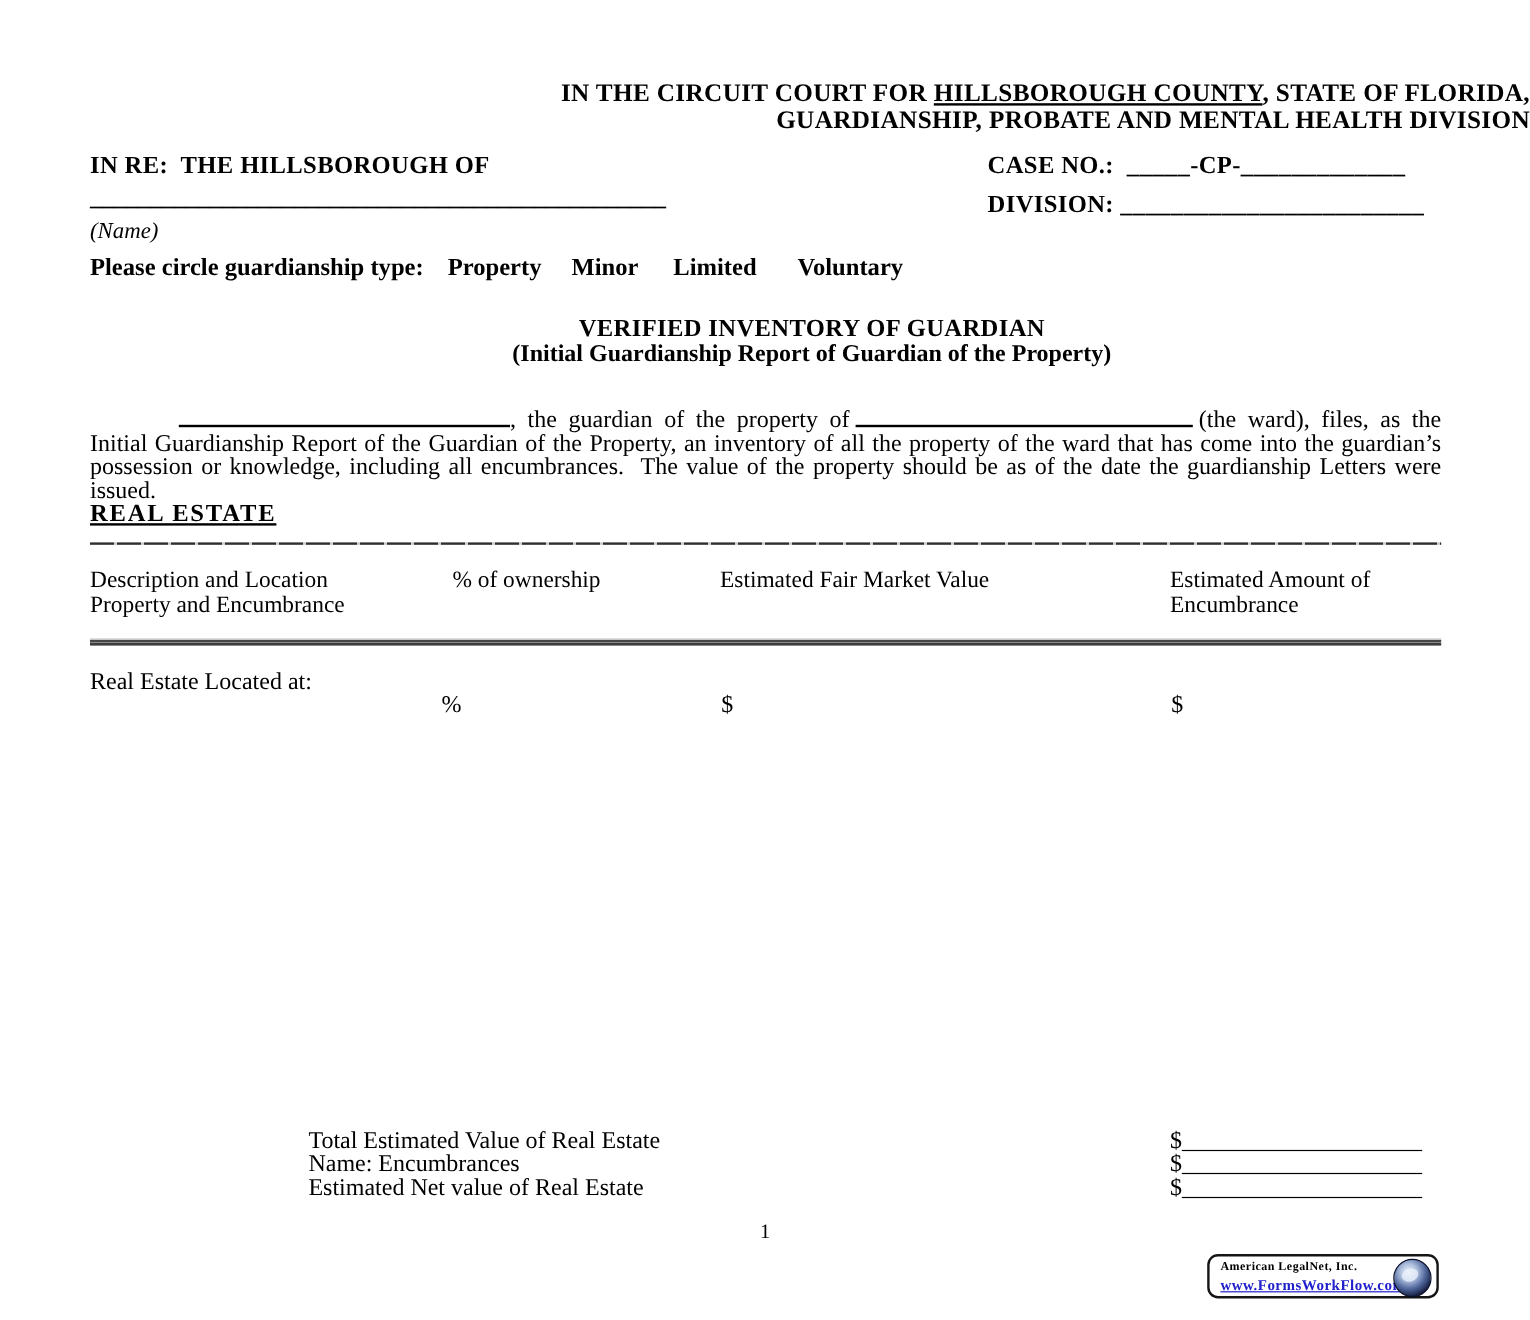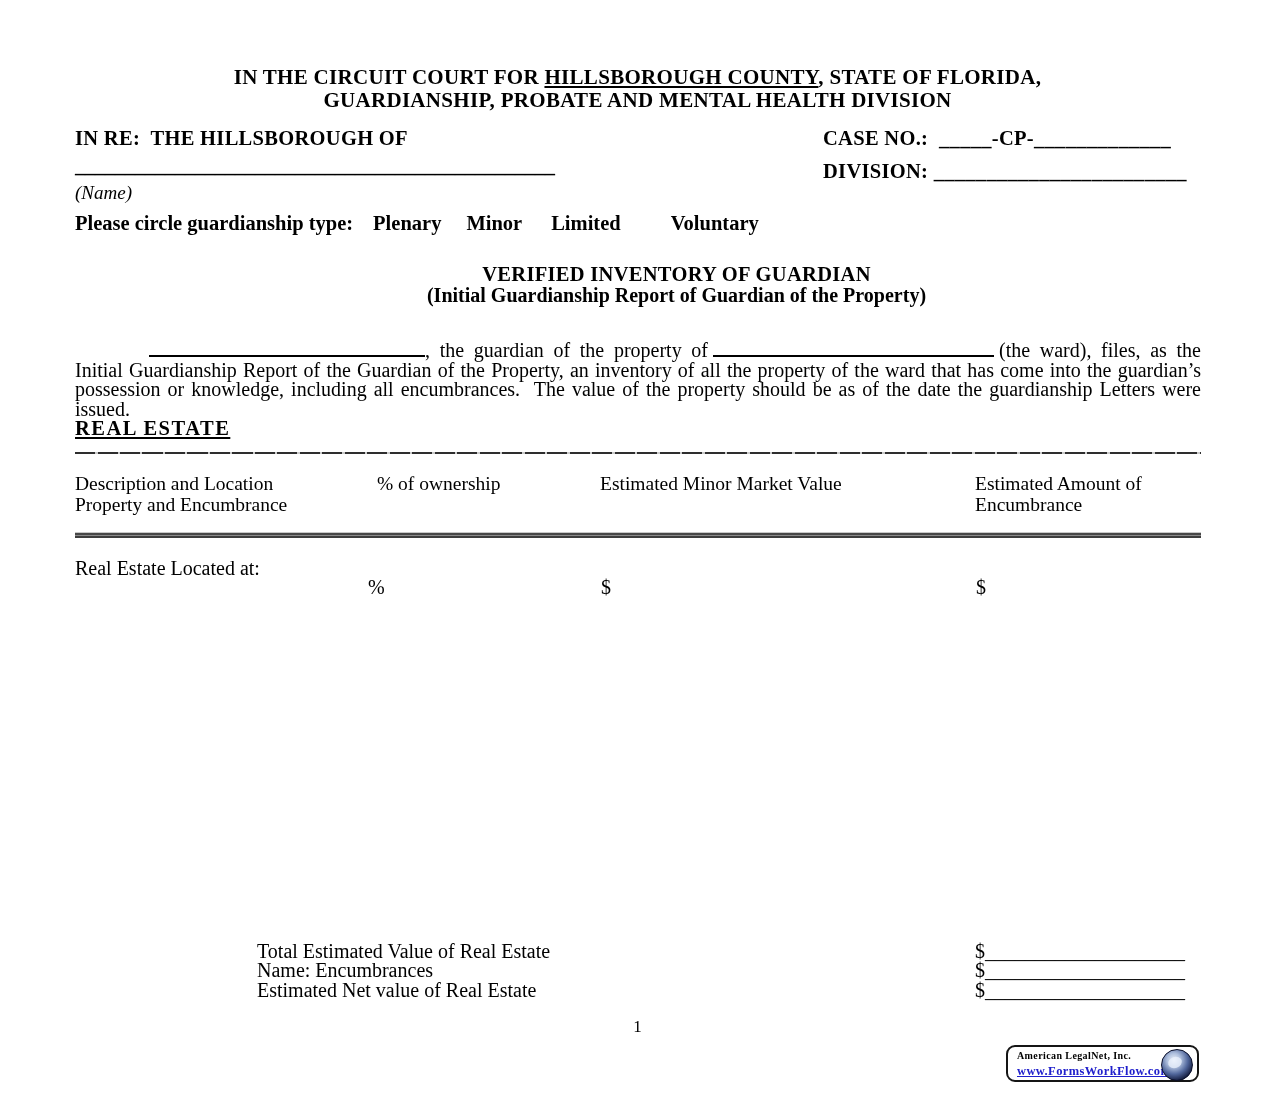--- a/index.html
+++ b/index.html
@@ -9,37 +9,37 @@
     height: 1100px;
     background: #ffffff;
     font-family: "Liberation Serif", serif;
     color: #000;
     overflow: hidden;
   }
   .pre { white-space: pre; }
 
   .court-header {
     position: absolute; top: 66px; left: 0; width: 100%;
-    text-align: center; font-weight: bold; font-size: 21px; line-height: 23px;
+    text-align: right; font-weight: bold; font-size: 21px; line-height: 23px;
     letter-spacing: 0.3px;
   }
   .uline { text-decoration: underline; }
 
   .in-re   { position: absolute; left: 75px;  top: 127px; font-size: 20.5px; font-weight: bold; white-space: pre; letter-spacing: 0.3px; }
   .case-no { position: absolute; left: 823px; top: 127px; font-size: 20.5px; font-weight: bold; white-space: pre; letter-spacing: 0.3px; }
   .name-blank { position: absolute; left: 75px; top: 154px; font-size: 20px; font-weight: bold; }
   .division   { position: absolute; left: 823px; top: 160px; font-size: 20.5px; font-weight: bold; white-space: pre; letter-spacing: 0.3px; }
   .name-caption { position: absolute; left: 75px; top: 182px; font-size: 19px; font-style: italic; }
 
   .circle-type { position: absolute; left: 75px; top: 212px; font-size: 20.5px; font-weight: bold; }
   .opt { display: inline-block; }
   .opt-1 { margin-left: 20px; }
   .opt-2 { margin-left: 25px; }
   .opt-3 { margin-left: 29px; }
-  .opt-4 { margin-left: 50px; }
+  .opt-4 { margin-left: 34px; }
 
   .doc-title { position: absolute; top: 263px; left: 0; width: 100%; text-align: center; font-weight: bold; margin-left: 39px; }
   .doc-title .t1 { font-size: 20.5px; line-height: 22px; letter-spacing: 0.3px; }
   .doc-title .t2 { font-size: 20px; line-height: 21px; }
 
   .intro {
     position: absolute; top: 321px; left: 75px; width: 1126px;
     font-size: 20px; line-height: 19.6px; text-align: justify;
   }
   .blank { display: inline-block; border-bottom: 2px solid #000; height: 13px; }
@@ -115,42 +115,42 @@
     <div>GUARDIANSHIP, PROBATE AND MENTAL HEALTH DIVISION</div>
   </div>
 
   <div class="in-re">IN RE:  THE HILLSBOROUGH OF</div>
   <div class="case-no">CASE NO.:  _____-CP-_____________</div>
   <div class="name-blank">________________________________________________</div>
   <div class="division">DIVISION: ________________________</div>
   <div class="name-caption">(Name)</div>
 
   <div class="circle-type">
-    <span>Please circle guardianship type:</span><span class="opt opt-1">Plenary</span><span class="opt opt-2">Minor</span><span class="opt opt-3">Limited</span><span class="opt opt-4">Voluntary</span>
+    <span>Please circle guardianship type:</span><span class="opt opt-1">Property</span><span class="opt opt-2">Minor</span><span class="opt opt-3">Limited</span><span class="opt opt-4">Voluntary</span>
   </div>
 
   <div class="doc-title">
     <div class="t1">VERIFIED INVENTORY OF GUARDIAN</div>
     <div class="t2">(Initial Guardianship Report of Guardian of the Property)</div>
   </div>
 
   <p class="intro"><span class="blank blank-1"></span><span>, the guardian of the property of</span><span class="blank blank-2"></span><span>(the ward), files, as the Initial Guardianship Report of the Guardian of the Property, an inventory of all the property of the ward that has come into the guardian’s possession or knowledge, including all encumbrances.&nbsp; The value of the property should be as of the date the guardianship Letters were issued.</span></p>
 
   <div class="re-heading">REAL ESTATE</div>
   <div class="rule-dashed"></div>
 
   <div class="col col-1">
     <span>Description and Location</span>
     <span>Property and Encumbrance</span>
   </div>
   <div class="col col-2">
     <span>% of ownership</span>
   </div>
   <div class="col col-3">
-    <span>Estimated Minor Market Value</span>
+    <span>Estimated Fair Market Value</span>
   </div>
   <div class="col col-4">
     <span>Estimated Amount of</span>
     <span>Encumbrance</span>
   </div>
 
   <div class="rule-thick"></div>
 
   <div class="row-label">Real Estate Located at:</div>
   <div class="sym sym-pct">%</div>

